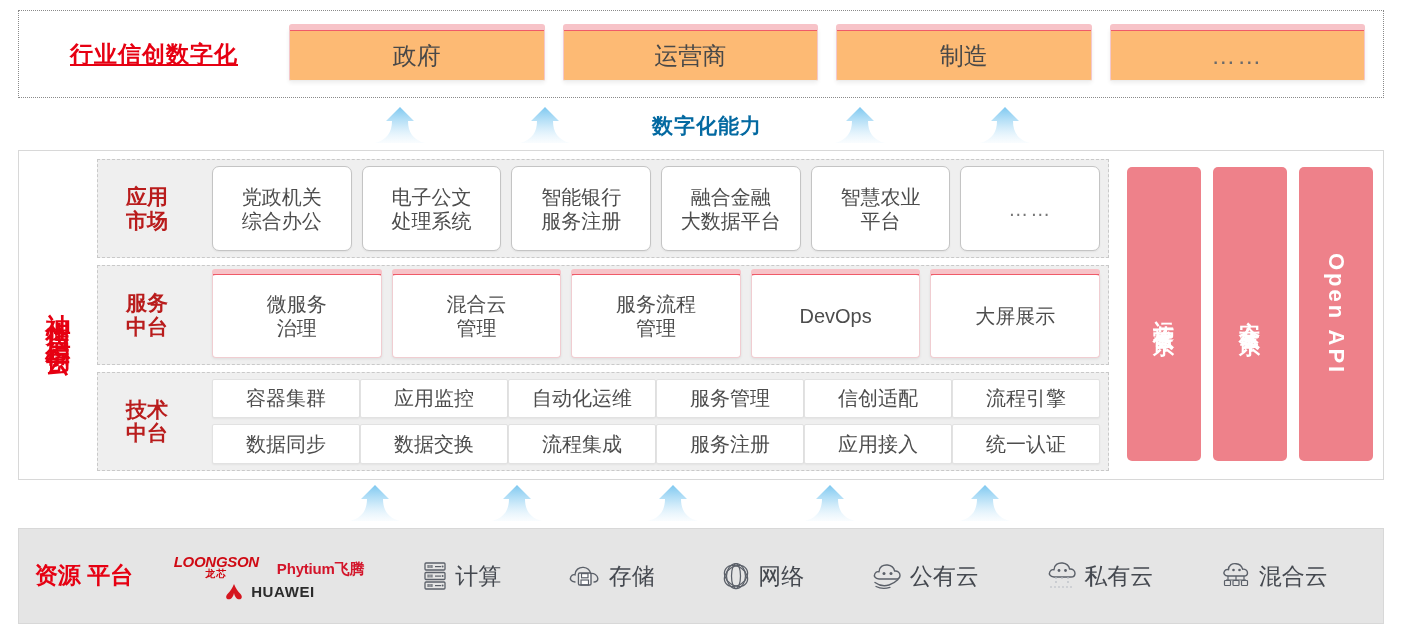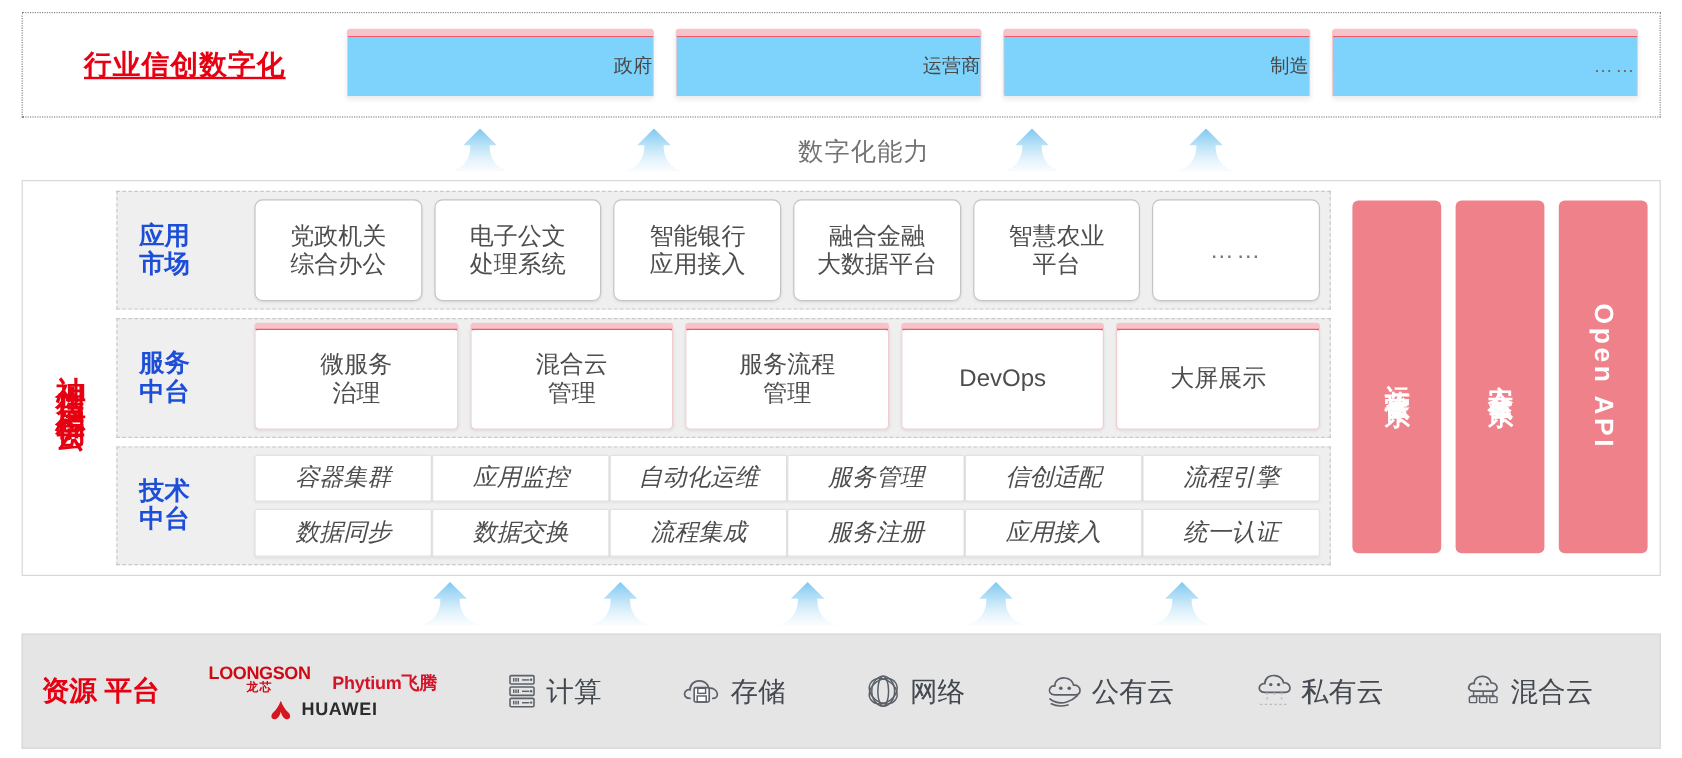--- a/index.html
+++ b/index.html
@@ -31,31 +31,31 @@
   }
   .industry-boxes {
     flex: 1;
     display: flex;
     gap: 18px;
     padding-right: 18px;
   }
   .industry-box {
     flex: 1;
     height: 54px;
-    background: #7dd3fc;
+    background: #fdba74;
     border-top: 4px solid #ef5a68;
     border-left: 1px solid #f3c8cc;
     border-right: 1px solid #f3c8cc;
     border-bottom: 1px solid #ededed;
     border-radius: 3px 3px 2px 2px;
     box-shadow: 0 2px 4px rgba(0,0,0,0.07);
     display: flex;
     align-items: center;
-    justify-content: flex-end;
-    font-size: 16px;
+    justify-content: center;
+    font-size: 24px;
     color: #484848;
     position: relative;
   }
   .industry-box::before {
     content: "";
     position: absolute;
     left: -1px; right: -1px; top: -7px;
     height: 6px;
     background: #f7c3c8;
     border-radius: 3px 3px 0 0;
@@ -65,24 +65,23 @@
   
   .arrow-strip-top {
     position: absolute;
     left: 18px; top: 104px;
     width: 1366px; height: 42px;
   }
   .cap-label {
     position: absolute;
     left: 634px; top: 8px;
     font-size: 21px;
-    color: #737373;
-    font-weight: normal;
+    color: #0369a1;
+    font-weight: bold;
     letter-spacing: 1px;
-    margin-left: 13px;
   }
   .arrow {
     position: absolute;
     bottom: 2px;
     width: 54px; height: 38px;
   }
   .arrow svg { width: 100%; height: 100%; display: block; }
 
   
   .cloud-panel {
@@ -118,38 +117,38 @@
     flex: 1;
     background: #efefef;
     border: 1px dashed #c9c9c9;
     display: flex;
     align-items: center;
     padding: 6px 8px;
   }
   .layer-label {
     width: 62px;
     flex: none;
-    text-align: center;
+    text-align: right;
     font-size: 21px;
     font-weight: bold;
-    color: #1d4ed8;
+    color: #b91c1c;
     line-height: 1.12;
   }
   .layer-cells {
     flex: 1;
     display: flex;
     gap: 10px;
     height: 100%;
     margin-left: 44px;
   }
   .layer-cells.stacked {
     flex-direction: column;
     gap: 6px;
   }
-  .cell-row { display: flex; flex: 1; font-style: italic; }
+  .cell-row { display: flex; flex: 1; }
 
   .cell {
     flex: 1;
     background: #ffffff;
     display: flex;
     align-items: center;
     justify-content: center;
     text-align: center;
     font-size: 20px;
     color: #4d4d4d;
@@ -241,21 +240,21 @@
     flex: none;
     display: flex;
     flex-direction: column;
     align-items: center;
     gap: 4px;
     padding-top: 2px;
   }
   .vendor-row1 { display: flex; align-items: flex-end; gap: 18px; }
   .logo-loongson { text-align: center; line-height: 1; }
   .logo-loongson .ls-main {
-    font-size: 15px; font-weight: bold; 
+    font-size: 15px; font-weight: bold; font-style: italic;
     color: #cf0a14; letter-spacing: -0.3px;
   }
   .logo-loongson .ls-sub {
     font-size: 10px; color: #cf0a14; font-weight: bold; letter-spacing: 1px;
   }
   .logo-phytium {
     font-size: 15px; font-weight: bold; color: #d3152a;
     letter-spacing: -0.2px;
   }
   .logo-huawei { display: flex; align-items: center; gap: 6px; text-align: center; }
@@ -340,21 +339,21 @@
 
     <div class="layer">
       <div class="layer-label">应用
 市场</div>
       <div class="layer-cells">
         <div class="cell app">党政机关
 综合办公</div>
         <div class="cell app">电子公文
 处理系统</div>
         <div class="cell app">智能银行
-应用接入</div>
+服务注册</div>
         <div class="cell app">融合金融
 大数据平台</div>
         <div class="cell app">智慧农业
 平台</div>
         <div class="cell app muted">……</div>
       </div>
     </div>
 
     <div class="layer">
       <div class="layer-label">服务

